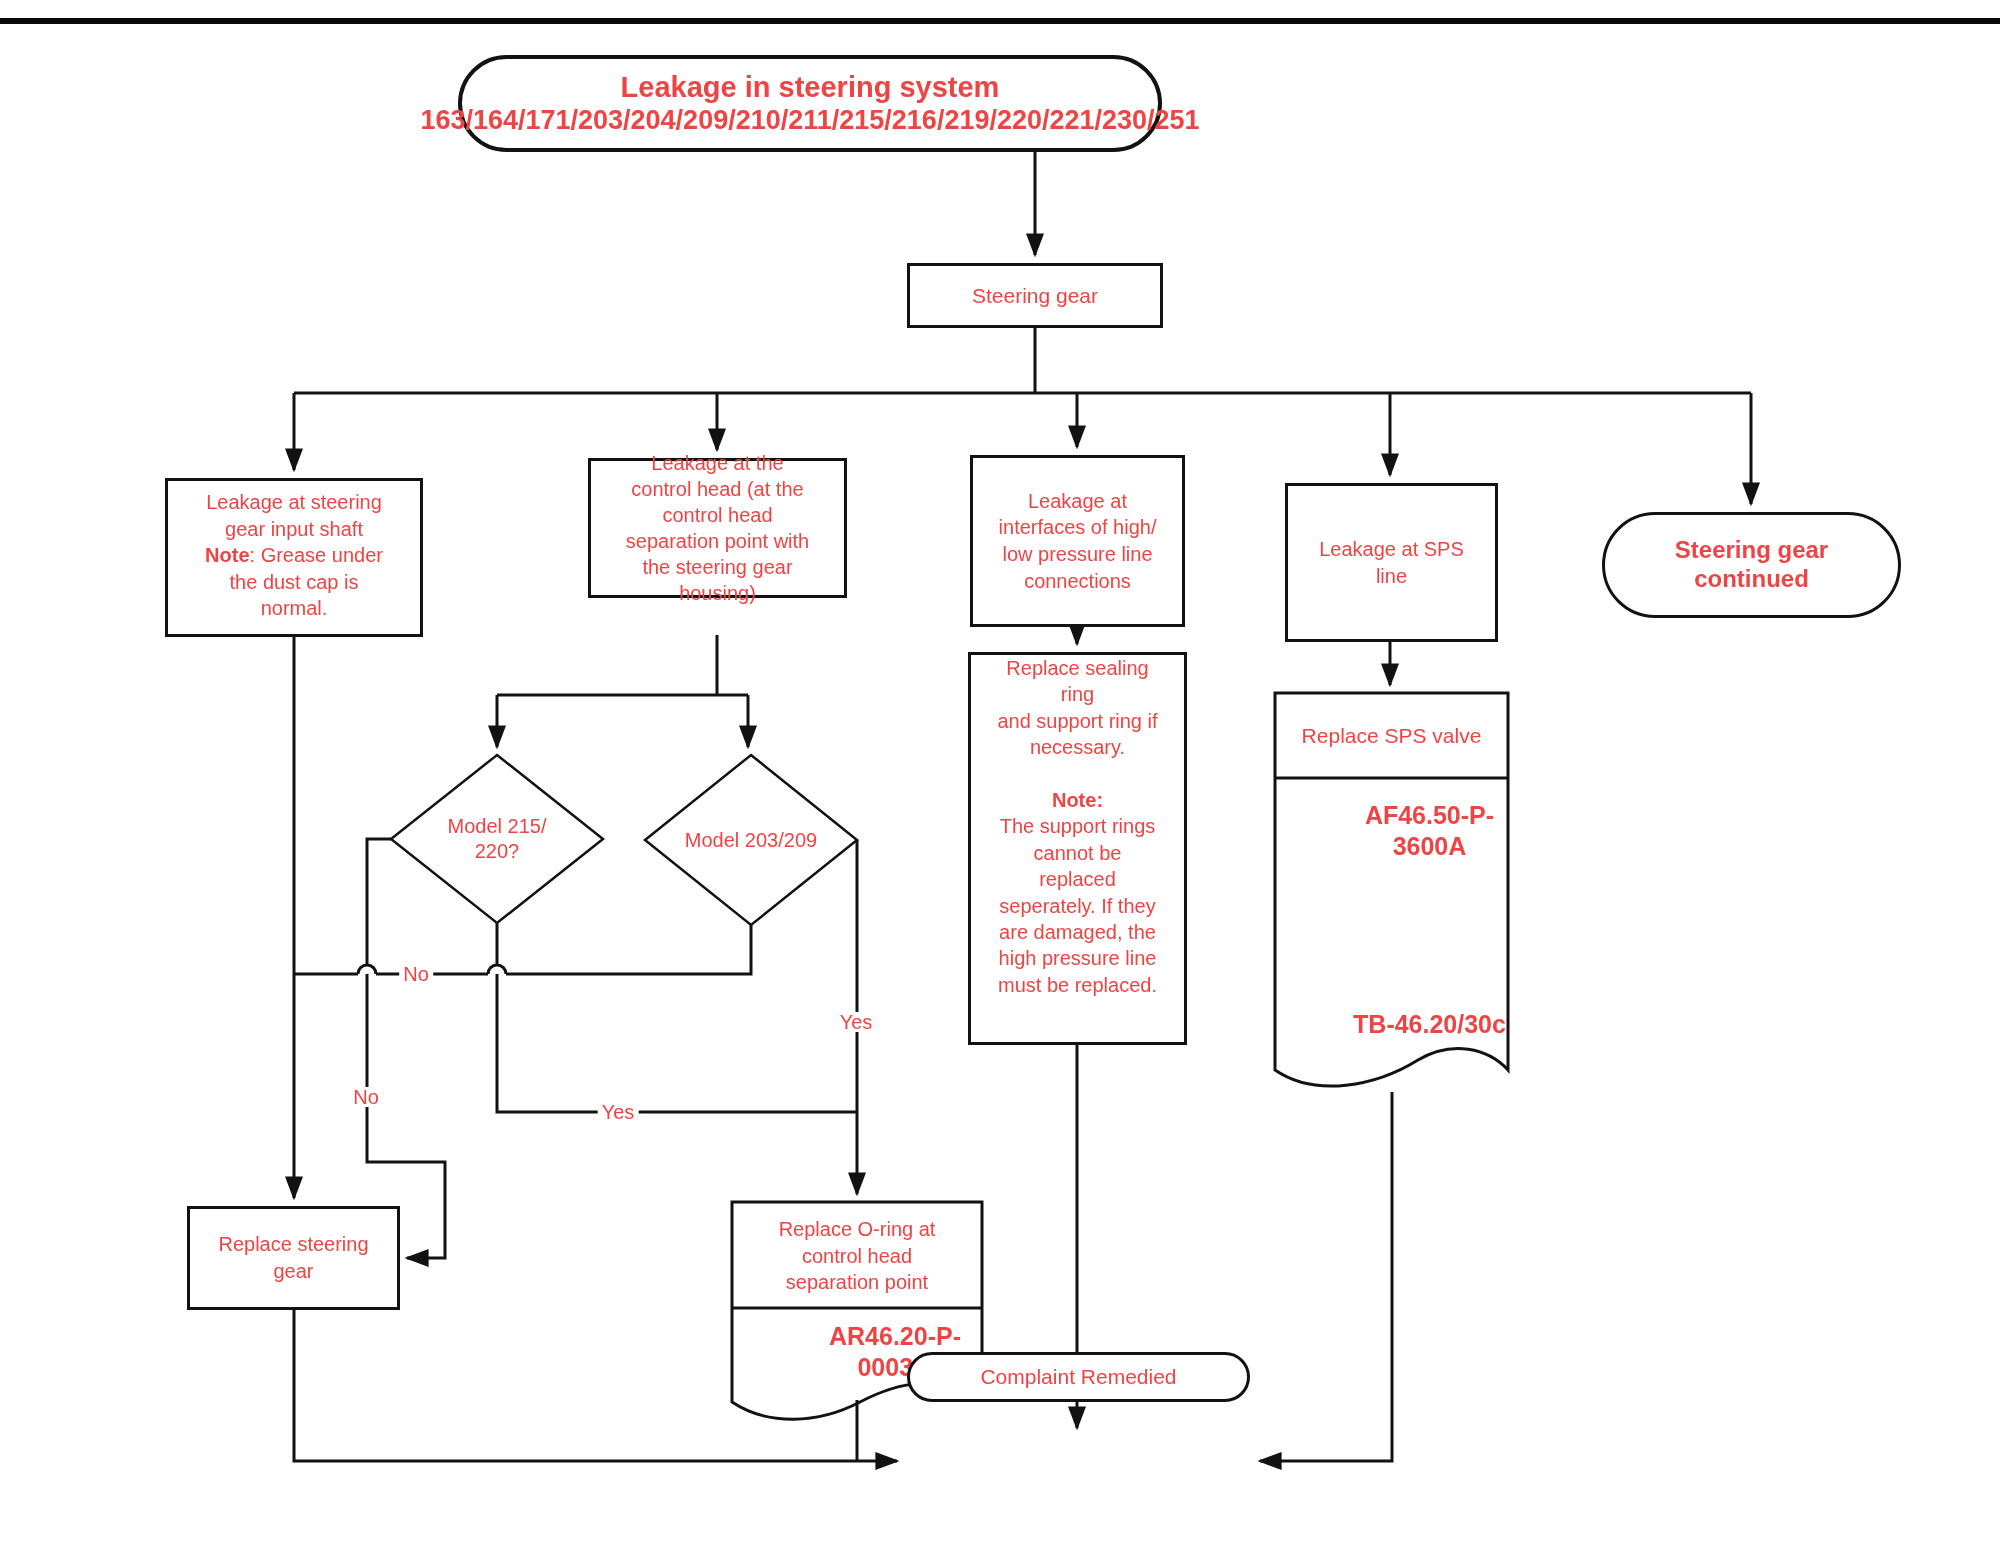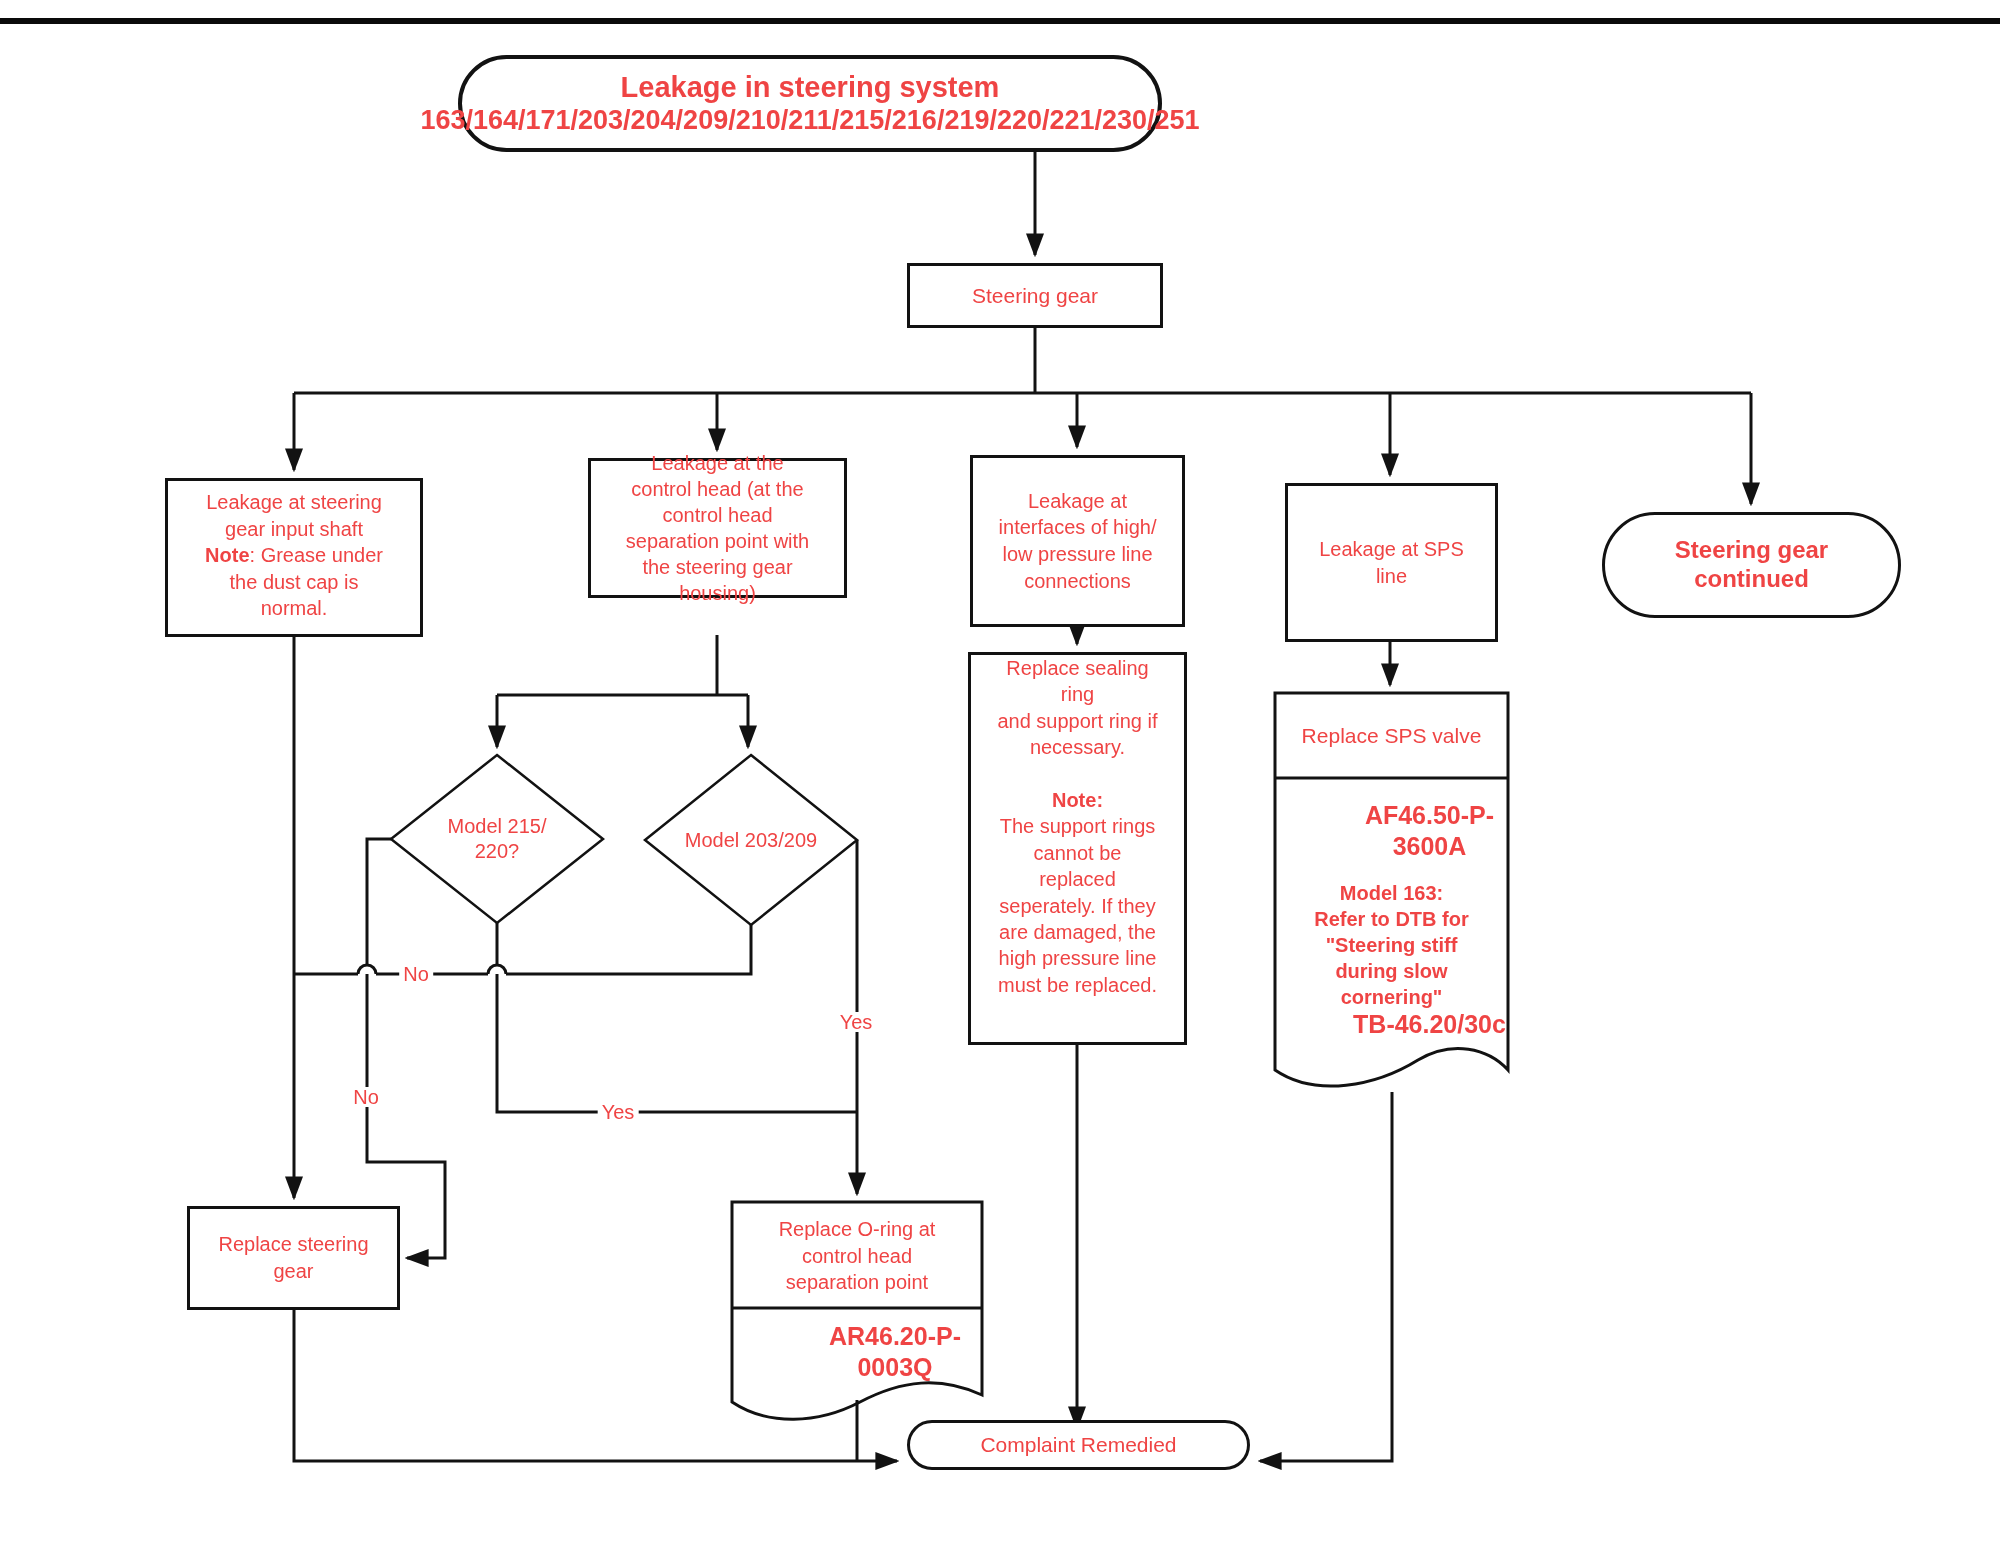--- a/index.html
+++ b/index.html
@@ -131,36 +131,31 @@
 cannot be
 replaced
 seperately. If they
 are damaged, the
 high pressure line
 must be replaced.</span></div>
 
   <div class="txt" style="left:1277px;top:693px;width:229px;height:85px;font-size:21px;">Replace SPS valve</div>
   <div class="txt code" style="left:1277px;top:786px;width:229px;height:90px;">AF46.50-P-
 3600A</div>
-  <div class="txt b" style="left:1277px;top:880px;width:229px;height:130px;line-height:1.3;">Model 163:
-Refer to DTB for
-"Steering stiff
-during slow
-cornering"</div>
   <div class="txt code" style="left:1277px;top:1005px;width:229px;height:40px;">TB-46.20/30c</div>
 
   <div class="box" style="left:187px;top:1206px;width:213px;height:104px;">Replace steering
 gear</div>
 
   <div class="txt" style="left:734px;top:1208px;width:246px;height:96px;">Replace O-ring at
 control head
 separation point</div>
   <div class="txt code" style="left:734px;top:1312px;width:246px;height:80px;">AR46.20-P-
 0003Q</div>
 
-  <div class="box" style="left:907px;top:1420px;width:343px;height:50px;border-radius:26px;font-size:21px;">Complaint Remedied</div>
+  <div class="box" style="left:907px;top:1352px;width:343px;height:50px;border-radius:26px;font-size:21px;">Complaint Remedied</div>
 
   <div class="lbl" style="left:416px;top:974px;">No</div>
   <div class="lbl" style="left:366px;top:1097px;">No</div>
   <div class="lbl" style="left:618px;top:1112px;">Yes</div>
   <div class="lbl" style="left:856px;top:1022px;">Yes</div>
 
 </div>
 
 </body></html>

